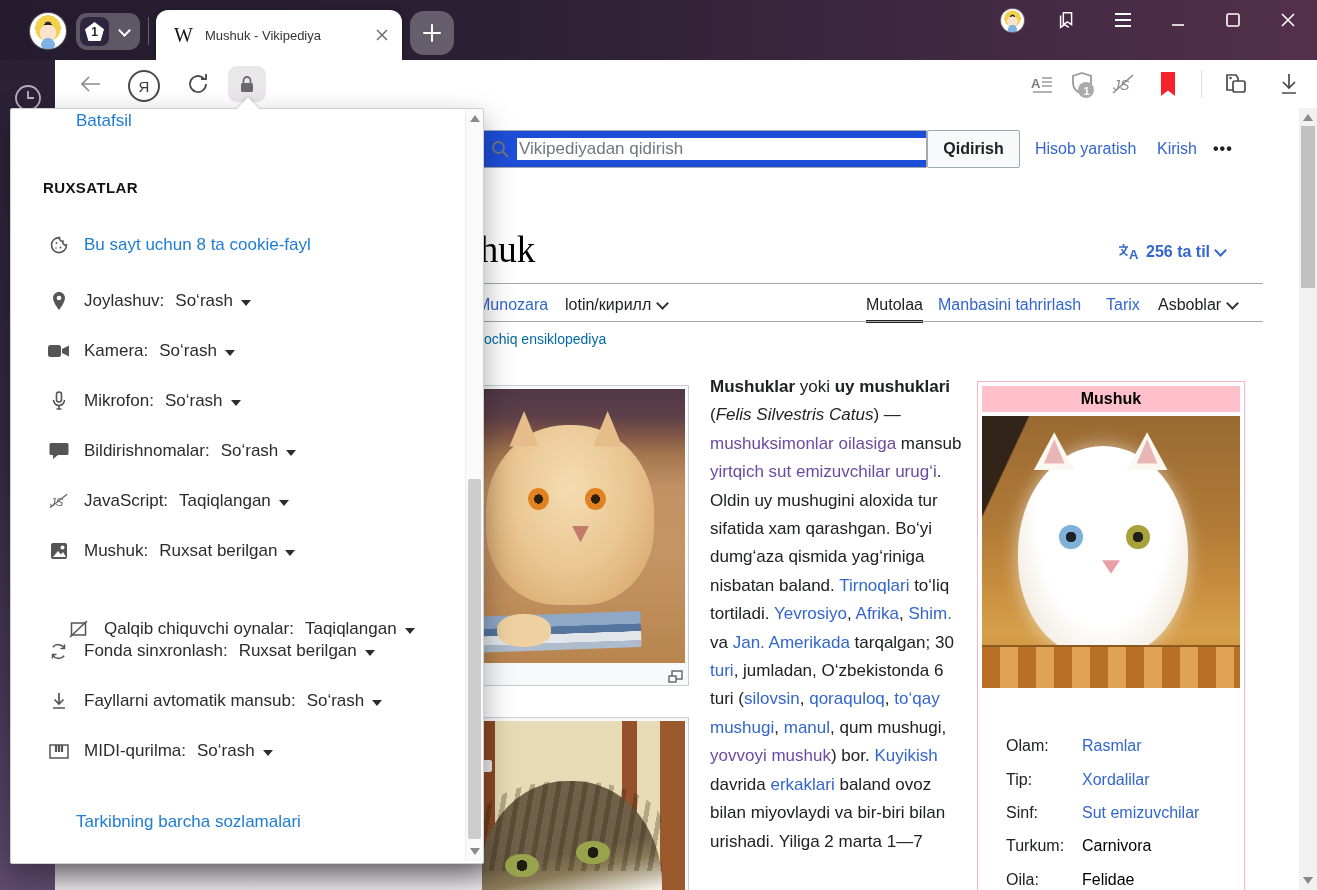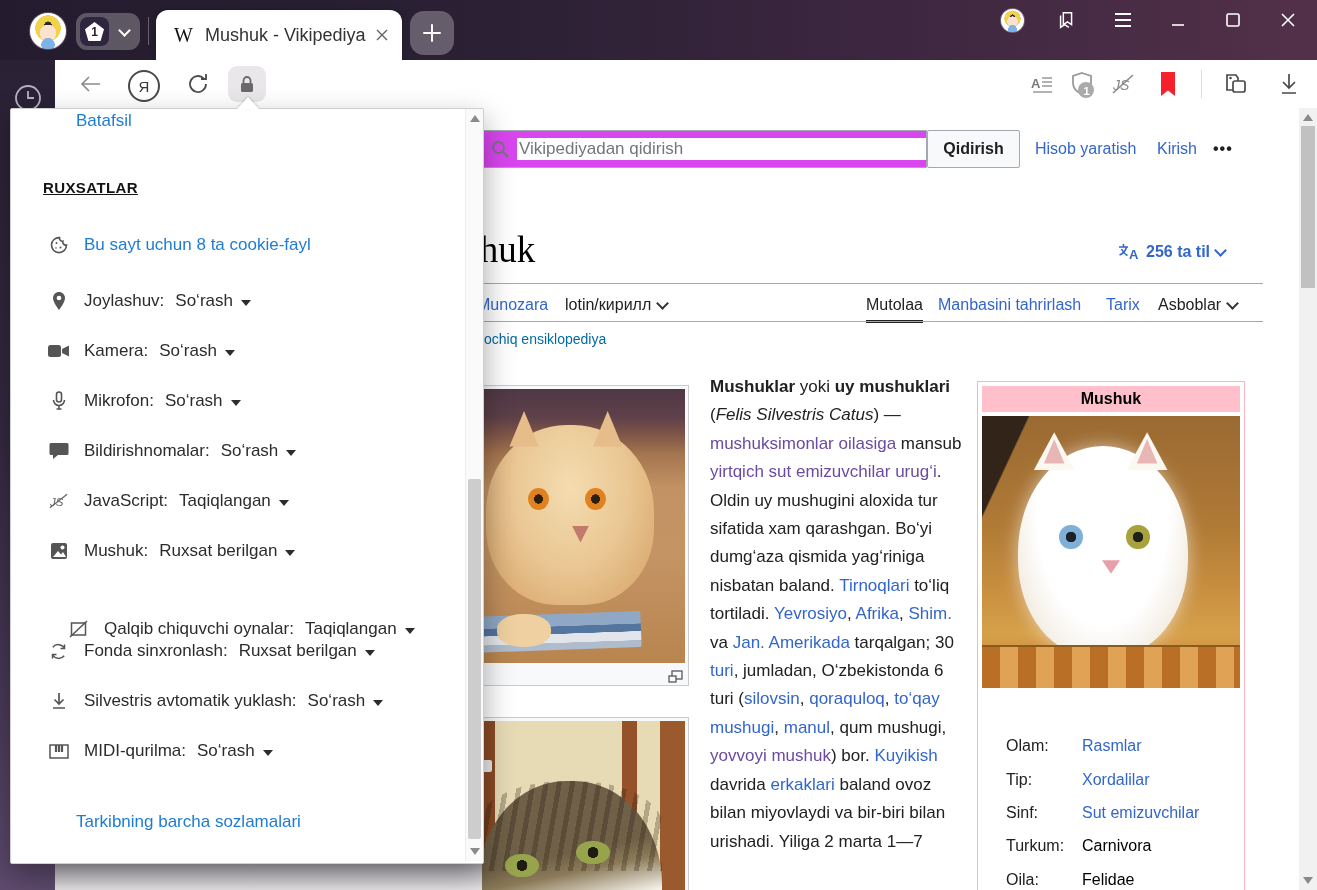--- a/index.html
+++ b/index.html
@@ -19,55 +19,55 @@
     background:rgba(255,255,255,.26);display:flex;align-items:center;}
   .tc-box{width:29px;height:29px;margin-left:4px;border-radius:8px;background:#2e2640;display:flex;align-items:center;justify-content:center;}
   .tc-pent{width:19px;height:19px;background:#fff;clip-path:polygon(50% 0,100% 38%,82% 100%,18% 100%,0 38%);
     display:flex;align-items:center;justify-content:center;font-size:12px;font-weight:bold;color:#241c2e;}
   .chev{display:inline-block;width:7px;height:7px;border-right:2px solid #fff;border-bottom:2px solid #fff;transform:rotate(45deg);}
   .chev.dark{border-color:#333;}
   .chev.blue{border-color:#3366cc;}
   .tab{position:absolute;left:156px;top:10px;width:246px;height:50px;background:#fff;border-radius:12px 12px 0 0;
     display:flex;align-items:center;box-shadow:0 0 6px rgba(0,0,0,.25);}
   .tab .w{font-family:"Liberation Serif",serif;font-size:20px;color:#111;margin:0 12px 0 18px;}
-  .tab .t{font-size:18px;color:#333;flex:1;white-space:nowrap;overflow:hidden;}
+  .tab .t{font-size:13px;color:#333;flex:1;white-space:nowrap;overflow:hidden;}
   .newtab{position:absolute;left:410px;top:11px;width:44px;height:44px;border-radius:14px;background:rgba(255,255,255,.28);
     display:flex;align-items:center;justify-content:center;}
   .wbtn{position:absolute;top:12px;width:36px;height:36px;display:flex;align-items:center;justify-content:center;}
   
   .toolbar{position:absolute;left:55px;top:60px;width:1262px;height:48px;background:#fff;border-radius:14px 0 0 0;}
   .lockchip{position:absolute;left:228px;top:66px;width:38px;height:36px;border-radius:9px;background:#e9e7ea;
     display:flex;align-items:center;justify-content:center;}
   .url{position:absolute;left:280px;top:71px;font-size:18px;color:#9b9b9b;white-space:nowrap;}
   .url b{color:#2b2b2b;font-weight:normal;}
   .ic svg{display:block;}
   
   .sidebar{position:absolute;left:0;top:60px;width:55px;height:830px;
     background:linear-gradient(180deg,#2a2135 0%,#352941 45%,#4a3a59 78%,#5f4b6f 100%);}
   
   .panel{position:absolute;left:10px;top:108px;width:472px;height:754px;background:#fff;z-index:30;
     border:1px solid #cfcfcf;border-radius:2px;box-shadow:0 12px 30px rgba(0,0,0,.35);}
   .panel-pointer{position:absolute;left:237px;top:97px;width:0;height:0;z-index:31;
     border-left:11px solid transparent;border-right:11px solid transparent;border-bottom:12px solid #fff;
     filter:drop-shadow(0 -1px 1px rgba(0,0,0,.18));}
   .plink{color:#1f7cd4;font-size:17px;position:absolute;left:65px;cursor:pointer;}
-  .pheader{position:absolute;left:32px;font-size:15px;font-weight:bold;color:#141414;letter-spacing:.4px;text-decoration:underline;}
+  .pheader{position:absolute;left:32px;font-size:15px;font-weight:bold;color:#141414;letter-spacing:.4px;}
   .prow{position:absolute;left:0;height:26px;display:flex;align-items:center;font-size:17px;color:#2c2c2c;}
   .prow .picon{width:21px;margin-left:37px;margin-right:15px;display:flex;justify-content:center;}
   .prow .pval{margin-left:11px;}
   .caret{display:inline-block;width:0;height:0;border-left:5px solid transparent;border-right:5px solid transparent;
     border-top:6px solid #2c2c2c;margin-left:8px;margin-top:3px;}
   .pscroll{position:absolute;right:0;top:0;width:17px;height:752px;background:#fafafa;border-left:1px solid #ededed;}
   .tri-up{width:0;height:0;border-left:5px solid transparent;border-right:5px solid transparent;border-bottom:7px solid #8a8a8a;margin:6px auto 0;}
   .tri-dn{width:0;height:0;border-left:5px solid transparent;border-right:5px solid transparent;border-top:7px solid #8a8a8a;margin:0 auto;}
   .pthumb{position:absolute;left:2px;width:13px;border-radius:2px;background:#cdcdcd;}
   .panel-shadow{position:absolute;left:55px;top:862px;width:427px;height:28px;z-index:5;
     background:linear-gradient(180deg,#a39ea6 0%,#c9c6ca 45%,#e9e7ea 100%);}
   .searchbox{position:absolute;left:470px;top:130px;width:457px;height:38px;border:1px solid #a2a9b1;border-radius:2px 0 0 2px;
-    box-sizing:border-box;background:#d946ef;display:flex;align-items:center;}
+    box-sizing:border-box;background:#1d4ed8;display:flex;align-items:center;}
   .searchbox input{border:none;outline:none;font-size:17px;color:#2c2c2c;flex:1;font-family:inherit;}
   .searchbox input::placeholder{color:#72777d;}
   .qbtn{position:absolute;left:927px;top:130px;width:93px;height:38px;box-sizing:border-box;border:1px solid #a2a9b1;border-radius:2px;
     background:#f8f9fa;font-weight:bold;font-size:16px;color:#202122;display:flex;align-items:center;justify-content:center;}
   .toplink{position:absolute;top:140px;font-size:16px;color:#3366cc;}
   .pagetitle{position:absolute;left:414px;top:228px;font-family:"Liberation Serif",serif;font-size:37px;color:#000;}
   .langbtn{position:absolute;left:1118px;top:243px;display:flex;align-items:center;gap:6px;color:#3366cc;font-size:16px;font-weight:bold;}
   .hr{position:absolute;left:414px;width:849px;border-top:1px solid #a2a9b1;}
   .vtab{position:absolute;top:296px;font-size:16px;}
   .tagline{position:absolute;left:484px;top:331px;font-size:14px;color:#0369a1;}
@@ -477,21 +477,21 @@
       <span class="pval">Ruxsat berilgan</span>
       <span class="caret"></span>
     </div>
 
     <div class="prow" style="top:579px;">
       <span class="picon">
         <svg width="16" height="19" viewBox="0 0 16 19" fill="none" stroke="#555" stroke-width="1.7">
           <path d="M8 1v10M3.5 7.5L8 12l4.5-4.5M2 16h12"></path>
           </svg>
       </span>
-      <span>Silvestris avtomatik yuklash:</span>
+      <span>Fayllarni avtomatik mansub:</span>
       <span class="pval">So‘rash</span>
       <span class="caret"></span>
     </div>
 
     <div class="prow" style="top:629px;">
       <span class="picon">
         <svg width="20" height="15" viewBox="0 0 20 15" fill="none" stroke="#555" stroke-width="1.5">
           <rect x="1" y="1" width="18" height="13"></rect>
             <path d="M7 1v7M10 1v7M13 1v7" stroke-width="2.2"></path>
           </svg>

